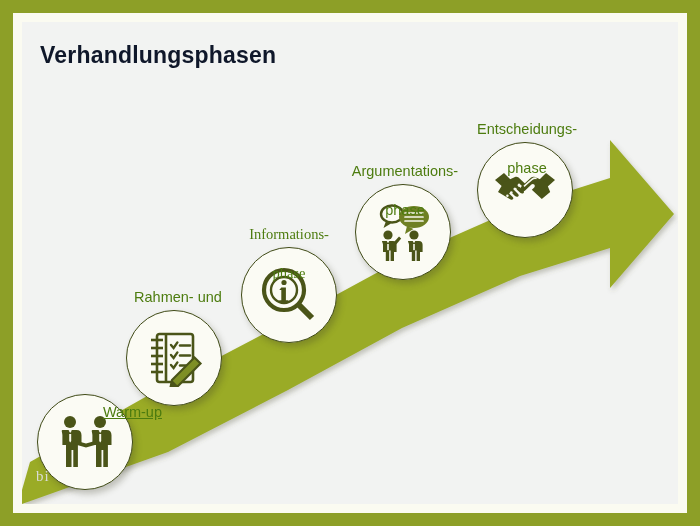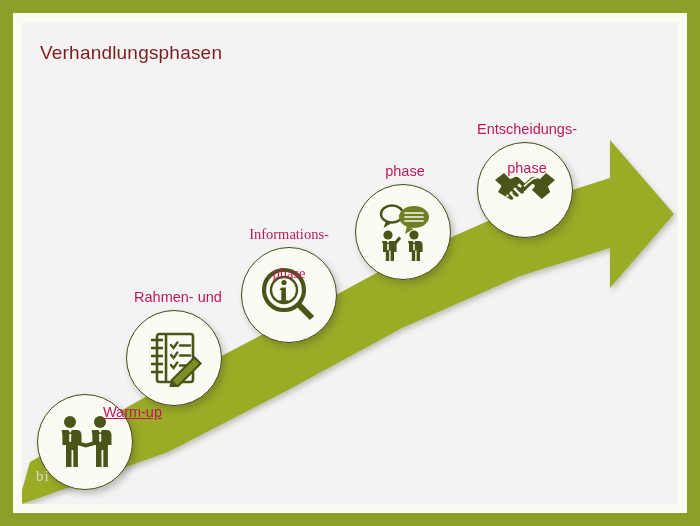--- a/index.html
+++ b/index.html
@@ -26,23 +26,23 @@
   #canvas{
     position:absolute;
     left:22px;top:22px;
     width:656px;height:482px;
     background:#f2f3f2;
     overflow:hidden;
   }
   #title{
     position:absolute;
     left:18px;top:20px;
-    font-size:19px;
-    font-weight:normal;
-    color:#7f1d1d;
+    font-size:23px;
+    font-weight:bold;
+    color:#0f172a;
     letter-spacing:0.2px;
     white-space:nowrap;
   }
   #arrowsvg{
     position:absolute;
     left:0;top:0;
     width:656px;height:482px;
   }
   .node{
     position:absolute;
@@ -52,21 +52,21 @@
     box-shadow:3px 4px 6px rgba(60,60,40,0.28);
     box-sizing:border-box;
   }
   .node svg{
     position:absolute;
     left:50%;top:50%;
     transform:translate(-50%,-50%);
   }
   .label{
     position:absolute;
-    color:#be185d;
+    color:#4d7c0f;
     font-size:14.5px;
     line-height:1.35;
     white-space:pre-line;
     text-align:center;
   }
   .label.left-al{text-align:right;text-decoration:underline;}
   #watermark{
     position:absolute;
     left:14px;top:446px;
     font-size:15px;
@@ -213,20 +213,21 @@
 
         <g fill="#4a5418">
           <circle cx="42" cy="33" r="4.6"></circle>
           <path d="M37 39 h10 c2.3 0 3.6 1.4 3.6 3.7 V50 h-2.6 V59 h-3.4 V48.6 h-1.4 V59 h-3.4 V50 H37 V42.7 C37 40.4 34.7 39 37 39 Z"></path>
           <path d="M40.8 39.3 l1.2 2 l1.2-2 l-1.2-1 z" fill="#f8f8ef"></path>
           <path d="M41.2 42 h1.6 v5.4 l-0.8 1.2 l-0.8-1.2 z" fill="#f8f8ef"></path>
         </g>
       </svg>
     </div>
     <div class="label" style="left:310px;top:120px;width:146px;">
+      <div>Argumentations-</div>
       <div>phase</div>
     </div>
 
     <div class="node" style="left:455px;top:120px;width:96px;height:96px;">
       <svg width="62" height="44" viewBox="0 0 62 44">
         <g fill="#4a5418">
 
           <path d="M1 12 l9 -7 l9 9 l-8 7 z"></path>
 
           <path d="M61 12 l-9 -7 l-9 9 l8 7 z"></path>

